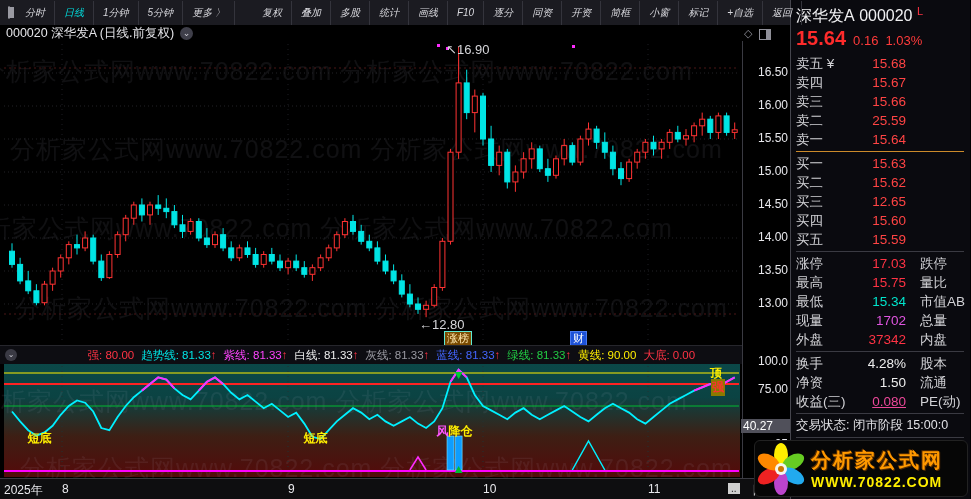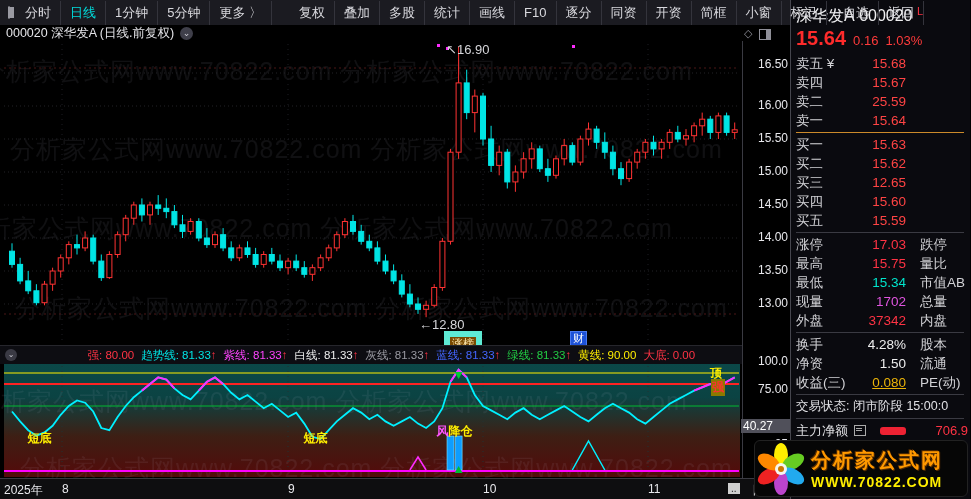--- a/index.html
+++ b/index.html
@@ -3,37 +3,37 @@
 <meta charset="utf-8">
 <style>
   html,body{margin:0;padding:0;background:#000;}
   .app{position:relative;width:971px;height:499px;background:#000;overflow:hidden;
        font-family:"Liberation Sans","DejaVu Sans",sans-serif;-webkit-font-smoothing:antialiased;}
   
   .topbar{position:absolute;left:0;top:0;width:790px;height:25px;background:#1b1b21;
           display:flex;align-items:center;z-index:6;}
   .win-icon{width:13px;height:11px;border:1px solid #9a9aa2;border-radius:2px;margin:0 6px 0 8px;position:relative;}
   .win-icon::after{content:"";position:absolute;left:0;top:0;width:5px;height:11px;background:#9a9aa2;}
-  .menu-item{color:#d9d9de;font-size:13px;line-height:24px;padding:0 9px;border-right:1px solid #34343c;cursor:default;white-space:nowrap;}
+  .menu-item{color:#d9d9de;font-size:10px;line-height:24px;padding:0 9px;border-right:1px solid #34343c;cursor:default;white-space:nowrap;font-style:italic;}
   .menu-item.active{color:#00dcdc;}
   .menu-spacer{flex:1;border:none;}
   
   .subbar{position:absolute;left:0;top:25px;width:742px;height:17px;display:flex;align-items:center;
           color:#e4e4e8;font-size:12.5px;padding-left:6px;z-index:6;}
   .drop-circle{display:inline-block;width:13px;height:13px;border-radius:50%;background:#3f3f4a;color:#cfcfd6;
                font-size:9px;line-height:13px;text-align:center;margin-left:6px;}
   .sub-ico{position:absolute;top:27px;color:#8f8f98;font-size:11px;z-index:6;}
   .sub-ico-frame{position:absolute;top:29px;width:10px;height:9px;border:1px solid #8f8f98;z-index:6;}
   .sub-ico-frame::after{content:"";position:absolute;right:0;top:0;width:4px;height:9px;background:#8f8f98;}
   
   svg.plot{position:absolute;left:0;top:0;z-index:2;}
   .wm{position:absolute;color:rgba(210,210,225,0.08);font-size:25px;white-space:nowrap;z-index:1;letter-spacing:1px;}
   .lbl{position:absolute;z-index:3;white-space:nowrap;}
   .hi-lo{color:#d6d6da;font-size:13px;}
-  .badge-zb{background:#7a4a00;border:6px solid #5eead4;color:#ffe9b0;font-size:11px;line-height:13px;padding:0 2px;}
+  .badge-zb{background:#7a4a00;border:1px solid #5eead4;color:#ffe9b0;font-size:11px;line-height:13px;padding:0 2px;}
   .badge-cai{background:#1d52d8;border:1px solid #4a7af0;color:#fff;font-size:11px;line-height:13px;padding:0 2px;}
   .sb{width:13px;word-break:break-all;line-height:12px;color:#ffee00;font-size:12px;font-weight:bold;}
   .risk{font-size:12px;font-weight:bold;}
   .risk .c1{color:#ff55ff;} .risk .c2{color:#ffee00;}
   .top-lbl{color:#ffee00;font-size:12px;font-weight:bold;}
   .strong-lbl{color:#ff3030;font-size:12px;font-weight:bold;background:#8a7a00;padding:0 1px;}
   
   .ind-header{position:absolute;left:0;top:345px;width:742px;height:18px;background:#0d0d12;border-top:1px solid #26262c;
               display:flex;align-items:center;font-size:11.5px;z-index:4;white-space:nowrap;overflow:hidden;}
   .ind-collapse{width:12px;height:12px;border-radius:50%;background:#3a3a44;color:#c9c9d0;font-size:8px;
@@ -367,21 +367,21 @@
         <span class="ind-param"><span style="color: rgb(238, 238, 238); margin-top: 22px;">白线: 81.33</span><span class="ind-arrow">↑</span></span>
         <span class="ind-param"><span style="color: rgb(154, 154, 162);">灰线: 81.33</span><span class="ind-arrow">↑</span></span>
         <span class="ind-param"><span style="color: rgb(68, 102, 255);">蓝线: 81.33</span><span class="ind-arrow">↑</span></span>
         <span class="ind-param"><span style="color: rgb(34, 204, 68);">绿线: 81.33</span><span class="ind-arrow">↑</span></span>
         <span class="ind-param"><span style="color: rgb(255, 238, 0);">黄线: 90.00</span></span>
         <span class="ind-param"><span style="color: rgb(255, 51, 68);">大底: 0.00</span></span>
       </span>
   </div>
 
   <div class="axis-strip" id="axis-strip">
-      <div class="tick" style="top: 16px; text-align: right;">16.50</div>
+      <div class="tick" style="top: 24px; text-align: right;">16.50</div>
       <div class="tick" style="top: 57px;">16.00</div>
       <div class="tick" style="top: 90px;">15.50</div>
       <div class="tick" style="top: 123px;">15.00</div>
       <div class="tick" style="top: 156px;">14.50</div>
       <div class="tick" style="top: 189px;">14.00</div>
       <div class="tick" style="top: 222px;">13.50</div>
       <div class="tick" style="top: 255px;">13.00</div>
       <div class="tick" style="top: 313px;">100.0</div>
       <div class="tick" style="top: 340.5px;">75.00</div>
       <div class="tick" style="top: 395.5px;">25</div>
@@ -405,20 +405,24 @@
     <div id="asks">
         <div class="qrow">
           <span class="ql">卖五 ¥</span>
           <span class="qv" style="color: rgb(255, 68, 68);">15.68</span>
         </div>
         <div class="qrow">
           <span class="ql">卖四</span>
           <span class="qv" style="color: rgb(255, 68, 68);">15.67</span>
         </div>
         <div class="qrow">
+          <span class="ql">卖三</span>
+          <span class="qv" style="color: rgb(255, 68, 68);">15.66</span>
+        </div>
+        <div class="qrow">
           <span class="ql">卖二</span>
           <span class="qv" style="color: rgb(255, 68, 68);">25.59</span>
         </div>
         <div class="qrow">
           <span class="ql">卖一</span>
           <span class="qv" style="color: rgb(255, 68, 68);">15.64</span>
         </div>
       </div>
     <div class="qdiv orange"></div>
     <div id="bids">
@@ -478,21 +482,21 @@
           <span class="qv" style="color: rgb(238, 238, 238);">4.28%</span>
           <span class="ql2">股本</span>
         </div>
         <div class="qrow">
           <span class="ql">净资</span>
           <span class="qv" style="color: rgb(238, 238, 238);">1.50</span>
           <span class="ql2">流通</span>
         </div>
         <div class="qrow">
           <span class="ql">收益(三)</span>
-          <span class="qv" style="color: #eab308; text-decoration: underline;">0.080</span>
+          <span class="qv" style="color: #ec4899; text-decoration: underline;">0.080</span>
           <span class="ql2">PE(动)</span>
         </div>
       </div>
     <div class="qdiv"></div>
     <div class="status-row">交易状态: 闭市阶段 15:00:0</div>
     <div class="qdiv"></div>
     <div class="net-row">
       <span>主力净额</span>
       <span class="net-icon"></span>
       <span class="net-bar"></span>

